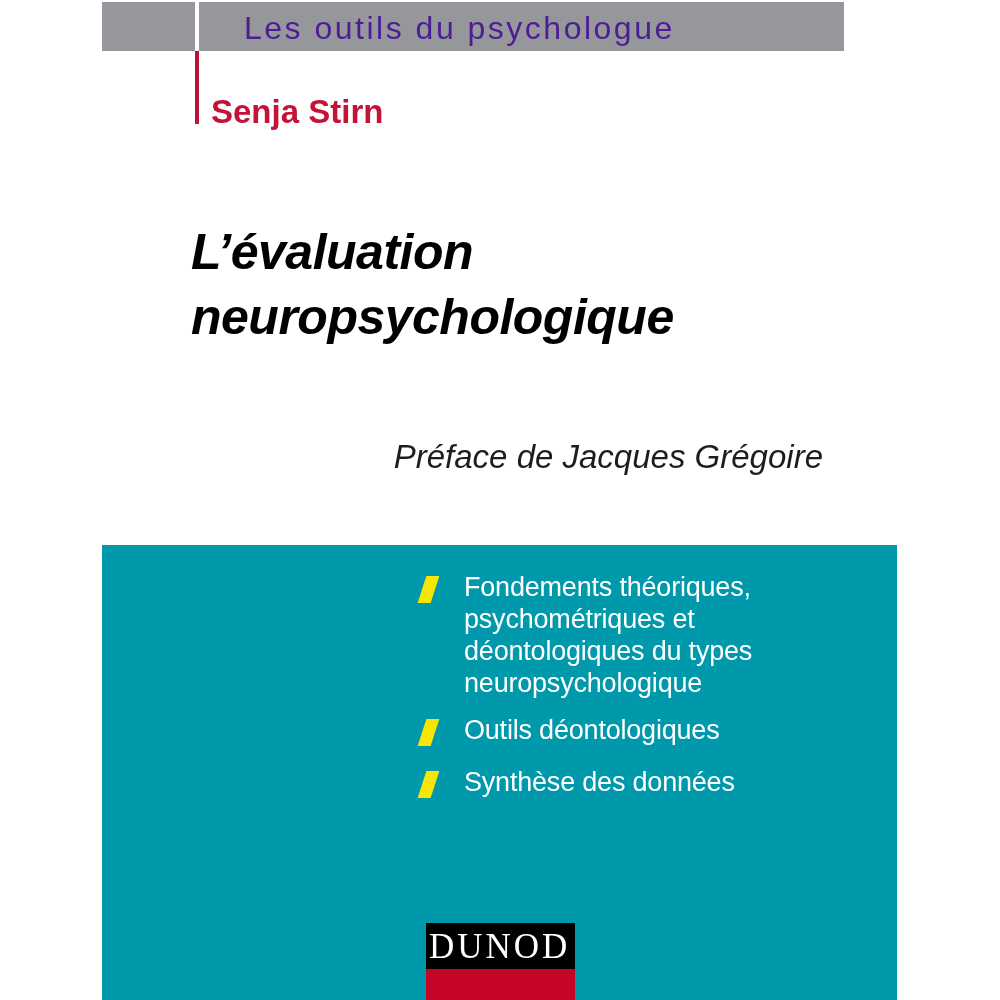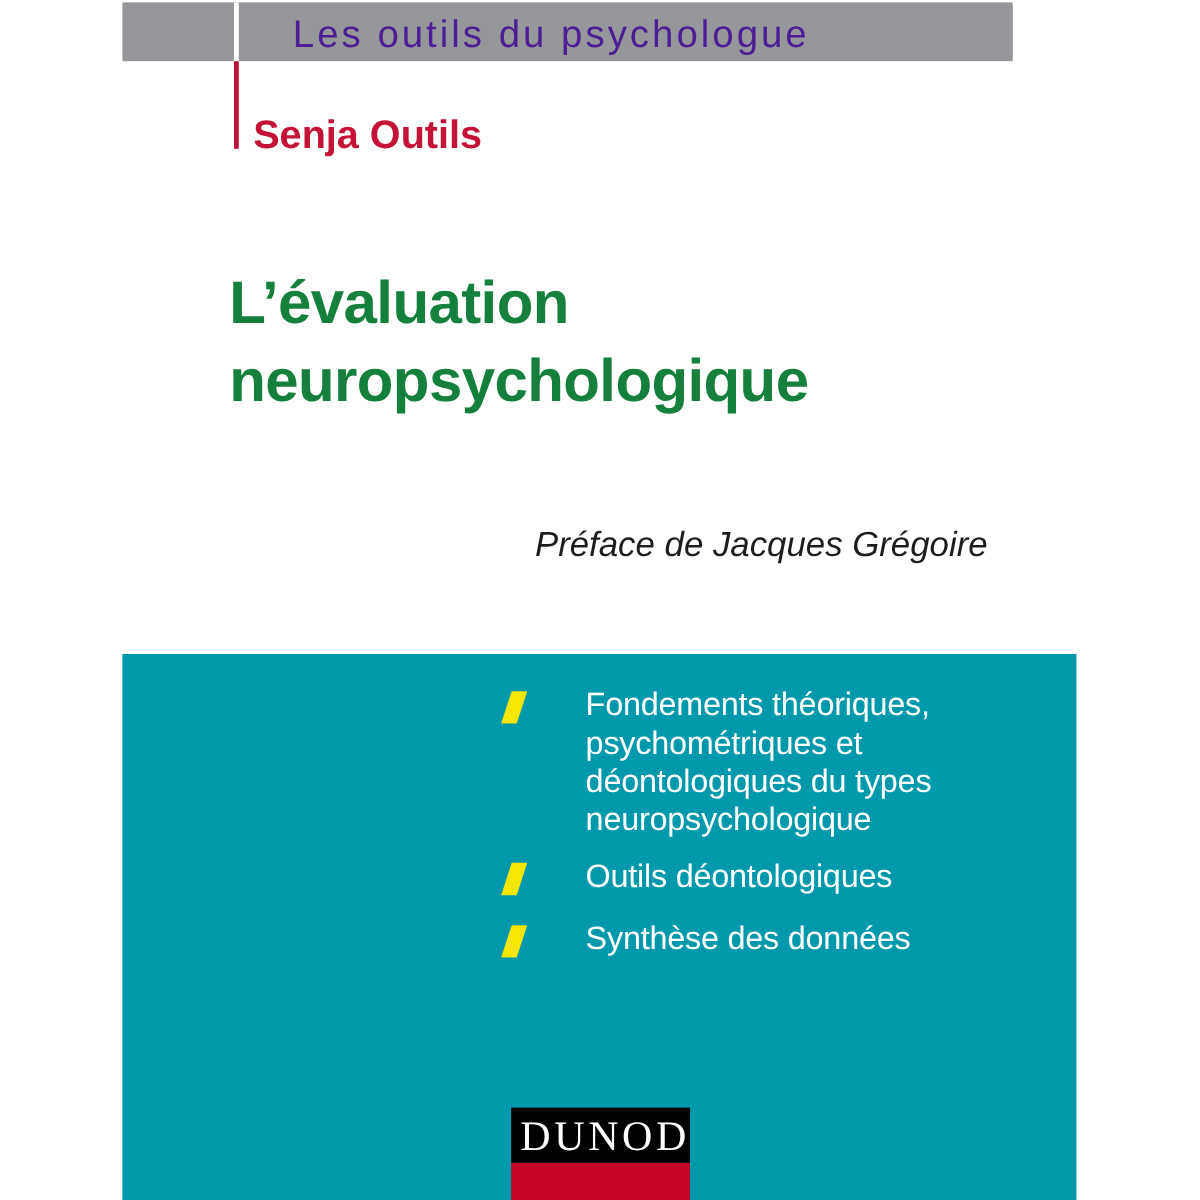--- a/index.html
+++ b/index.html
@@ -73,29 +73,30 @@
   }
   .title {
     position: absolute;
     left: 89px;
     top: 218px;
     margin: 0;
     font-size: 50px;
     font-weight: 700;
     line-height: 65px;
     letter-spacing: -0.5px;
-    color: #15803d;
-    white-space: nowrap;
+    color: #000000;
+    white-space: nowrap;
+    font-style: italic;
   }
   .title span { display: block; }
   .preface {
     position: absolute;
     right: 74px;
     top: 436px;
-    font-size: 29px;
+    font-size: 33px;
     font-style: italic;
     color: #1d1d1b;
     text-align: right;
     white-space: nowrap;
   }
   .teal-panel {
     position: absolute;
     left: 0;
     top: 543px;
     width: 795px;
@@ -115,32 +116,32 @@
   .slash-3 { top: 226px; }
   .bullet-text {
     position: absolute;
     left: 362px;
     font-size: 27px;
     line-height: 32px;
     letter-spacing: -0.2px;
     color: #ffffff;
     white-space: nowrap;
   }
-  .bullet-text span { display: block; margin-left: 24px; }
+  .bullet-text span { display: block; }
   .bullet-text-1 { top: 26px; }
   .bullet-text-2 { top: 169px; }
   .bullet-text-3 { top: 221px; }
   .dunod-black {
     position: absolute;
     left: 324px;
     top: 921px;
     width: 149px;
     height: 46px;
     background: #000000;
-    text-align: right;
+    text-align: left;
   }
   .dunod-label {
     display: inline-block;
     line-height: 47px;
     font-family: "Liberation Serif", serif;
     font-size: 35px;
     font-weight: 400;
     letter-spacing: 3px;
     color: #ffffff;
     margin-left: 3px; 
@@ -159,21 +160,21 @@
 
 <div class="canvas">
   <div class="cover">
 
     <div class="banner">
       <span class="banner-label">Les outils du psychologue</span>
     </div>
     <div class="banner-stem"></div>
     <div class="red-line"></div>
 
-    <div class="author">Senja Outils</div>
+    <div class="author">Senja Stirn</div>
 
     <h1 class="title">
       <span>L’évaluation</span>
       <span>neuropsychologique</span>
     </h1>
 
     <div class="preface">Préface de Jacques Grégoire</div>
 
     <div class="teal-panel">
 

